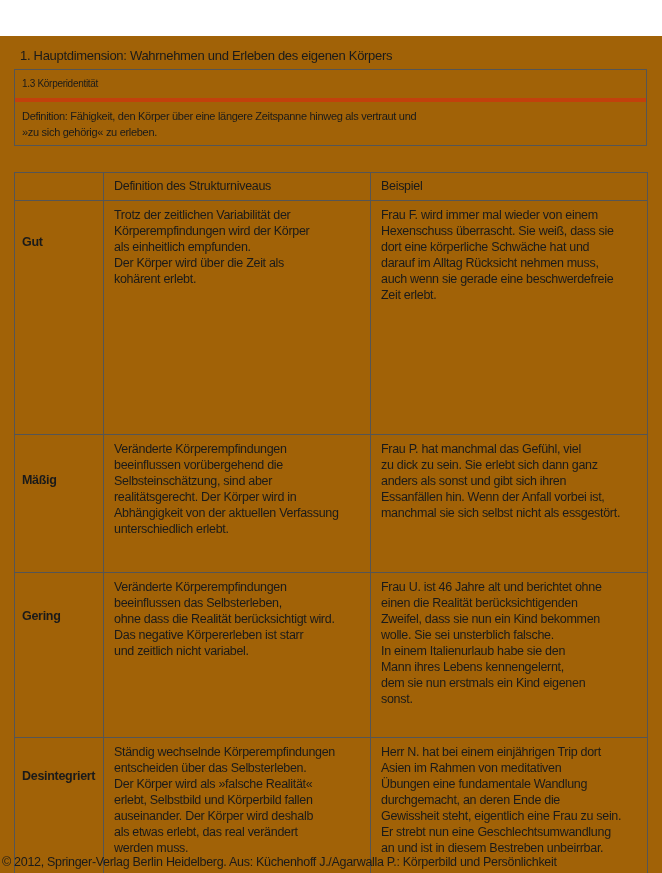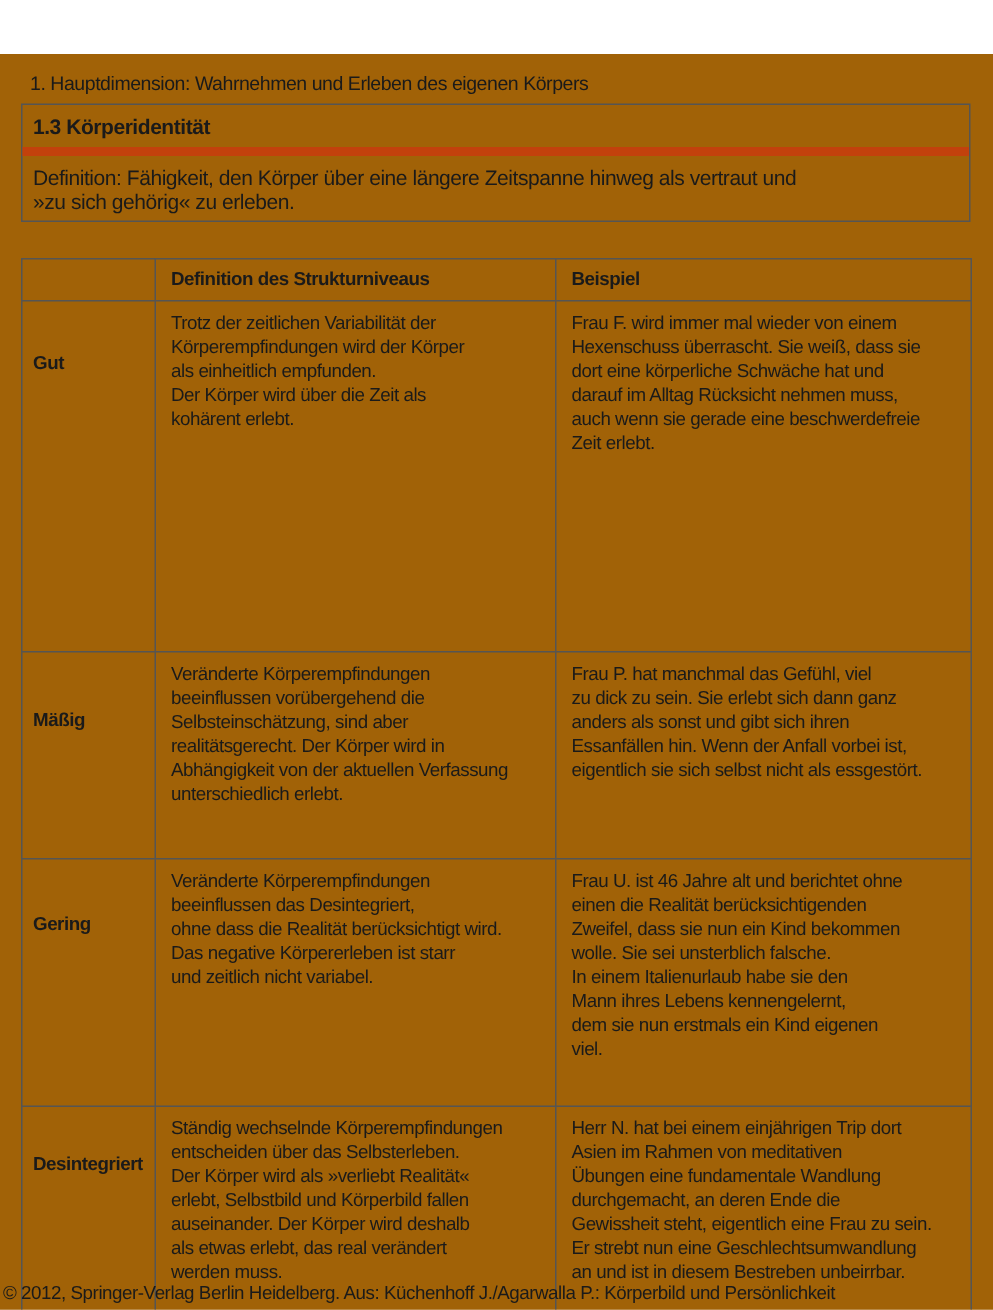--- a/index.html
+++ b/index.html
@@ -37,30 +37,30 @@
       top: 33px;
       width: 631px;
       border: 1px solid #555;
       border-top-width: 1.5px;
       box-sizing: content-box;
     }
     .top-box .sub-title {
       height: 28px;
       line-height: 28px;
       padding-left: 7px;
-      font-size: 14px;
-      font-weight: bold;
-      letter-spacing: -0.3px;
-      border-bottom: 6px solid #c2410c;
+      font-size: 10px;
+      font-weight: normal;
+      letter-spacing: -0.3px;
+      border-bottom: 4px solid #c2410c;
     }
     .top-box .definition {
       height: 43px;
       padding: 6px 7px 0 7px;
       box-sizing: border-box;
-      font-size: 14px;
+      font-size: 11px;
       line-height: 16px;
       letter-spacing: -0.3px;
     }
     table.levels {
       position: absolute;
       left: 14px;
       top: 136px;
       width: 633px;
       border-collapse: collapse;
       table-layout: fixed;
@@ -70,21 +70,21 @@
     table.levels td, table.levels th {
       border: 1px solid #555;
       vertical-align: top;
       text-align: left;
       padding: 0;
     }
     table.levels thead th {
       height: 27px;
       line-height: 27px;
       padding-left: 10px;
-      font-weight: bold;
+      font-weight: normal;
     }
     table.levels td.level {
       vertical-align: top;
       font-weight: bold;
       padding-left: 7px;
     }
     table.levels td.level span {
       display: block;
     }
     table.levels td.text {
@@ -160,53 +160,53 @@
             <span class="line">Selbsteinschätzung, sind aber</span>
             <span class="line">realitätsgerecht. Der Körper wird in</span>
             <span class="line">Abhängigkeit von der aktuellen Verfassung</span>
             <span class="line">unterschiedlich erlebt.</span>
           </td>
           <td class="text">
             <span class="line">Frau P. hat manchmal das Gefühl, viel</span>
             <span class="line">zu dick zu sein. Sie erlebt sich dann ganz</span>
             <span class="line">anders als sonst und gibt sich ihren</span>
             <span class="line">Essanfällen hin. Wenn der Anfall vorbei ist,</span>
-            <span class="line">eigentlich sie sich selbst nicht als essgestört.</span>
+            <span class="line">manchmal sie sich selbst nicht als essgestört.</span>
           </td>
         </tr>
         <tr style="height: 165px;">
           <td class="level">
             <span style="padding-top: 36px;">Gering</span>
           </td>
           <td class="text">
             <span class="line">Veränderte Körperempfindungen</span>
-            <span class="line">beeinflussen das Desintegriert,</span>
+            <span class="line">beeinflussen das Selbsterleben,</span>
             <span class="line">ohne dass die Realität berücksichtigt wird.</span>
             <span class="line">Das negative Körpererleben ist starr</span>
             <span class="line">und zeitlich nicht variabel.</span>
           </td>
           <td class="text">
             <span class="line">Frau U. ist 46 Jahre alt und berichtet ohne</span>
             <span class="line">einen die Realität berücksichtigenden</span>
             <span class="line">Zweifel, dass sie nun ein Kind bekommen</span>
             <span class="line">wolle. Sie sei unsterblich falsche.</span>
             <span class="line">In einem Italienurlaub habe sie den</span>
             <span class="line">Mann ihres Lebens kennengelernt,</span>
             <span class="line">dem sie nun erstmals ein Kind eigenen</span>
-            <span class="line">viel.</span>
+            <span class="line">sonst.</span>
           </td>
         </tr>
         <tr style="height: 138px;">
           <td class="level">
             <span style="padding-top: 31px;">Desintegriert</span>
           </td>
           <td class="text">
             <span class="line">Ständig wechselnde Körperempfindungen</span>
             <span class="line">entscheiden über das Selbsterleben.</span>
-            <span class="line">Der Körper wird als »verliebt Realität«</span>
+            <span class="line">Der Körper wird als »falsche Realität«</span>
             <span class="line">erlebt, Selbstbild und Körperbild fallen</span>
             <span class="line">auseinander. Der Körper wird deshalb</span>
             <span class="line">als etwas erlebt, das real verändert</span>
             <span class="line">werden muss.</span>
           </td>
           <td class="text">
             <span class="line">Herr N. hat bei einem einjährigen Trip dort</span>
             <span class="line">Asien im Rahmen von meditativen</span>
             <span class="line">Übungen eine fundamentale Wandlung</span>
             <span class="line">durchgemacht, an deren Ende die</span>

